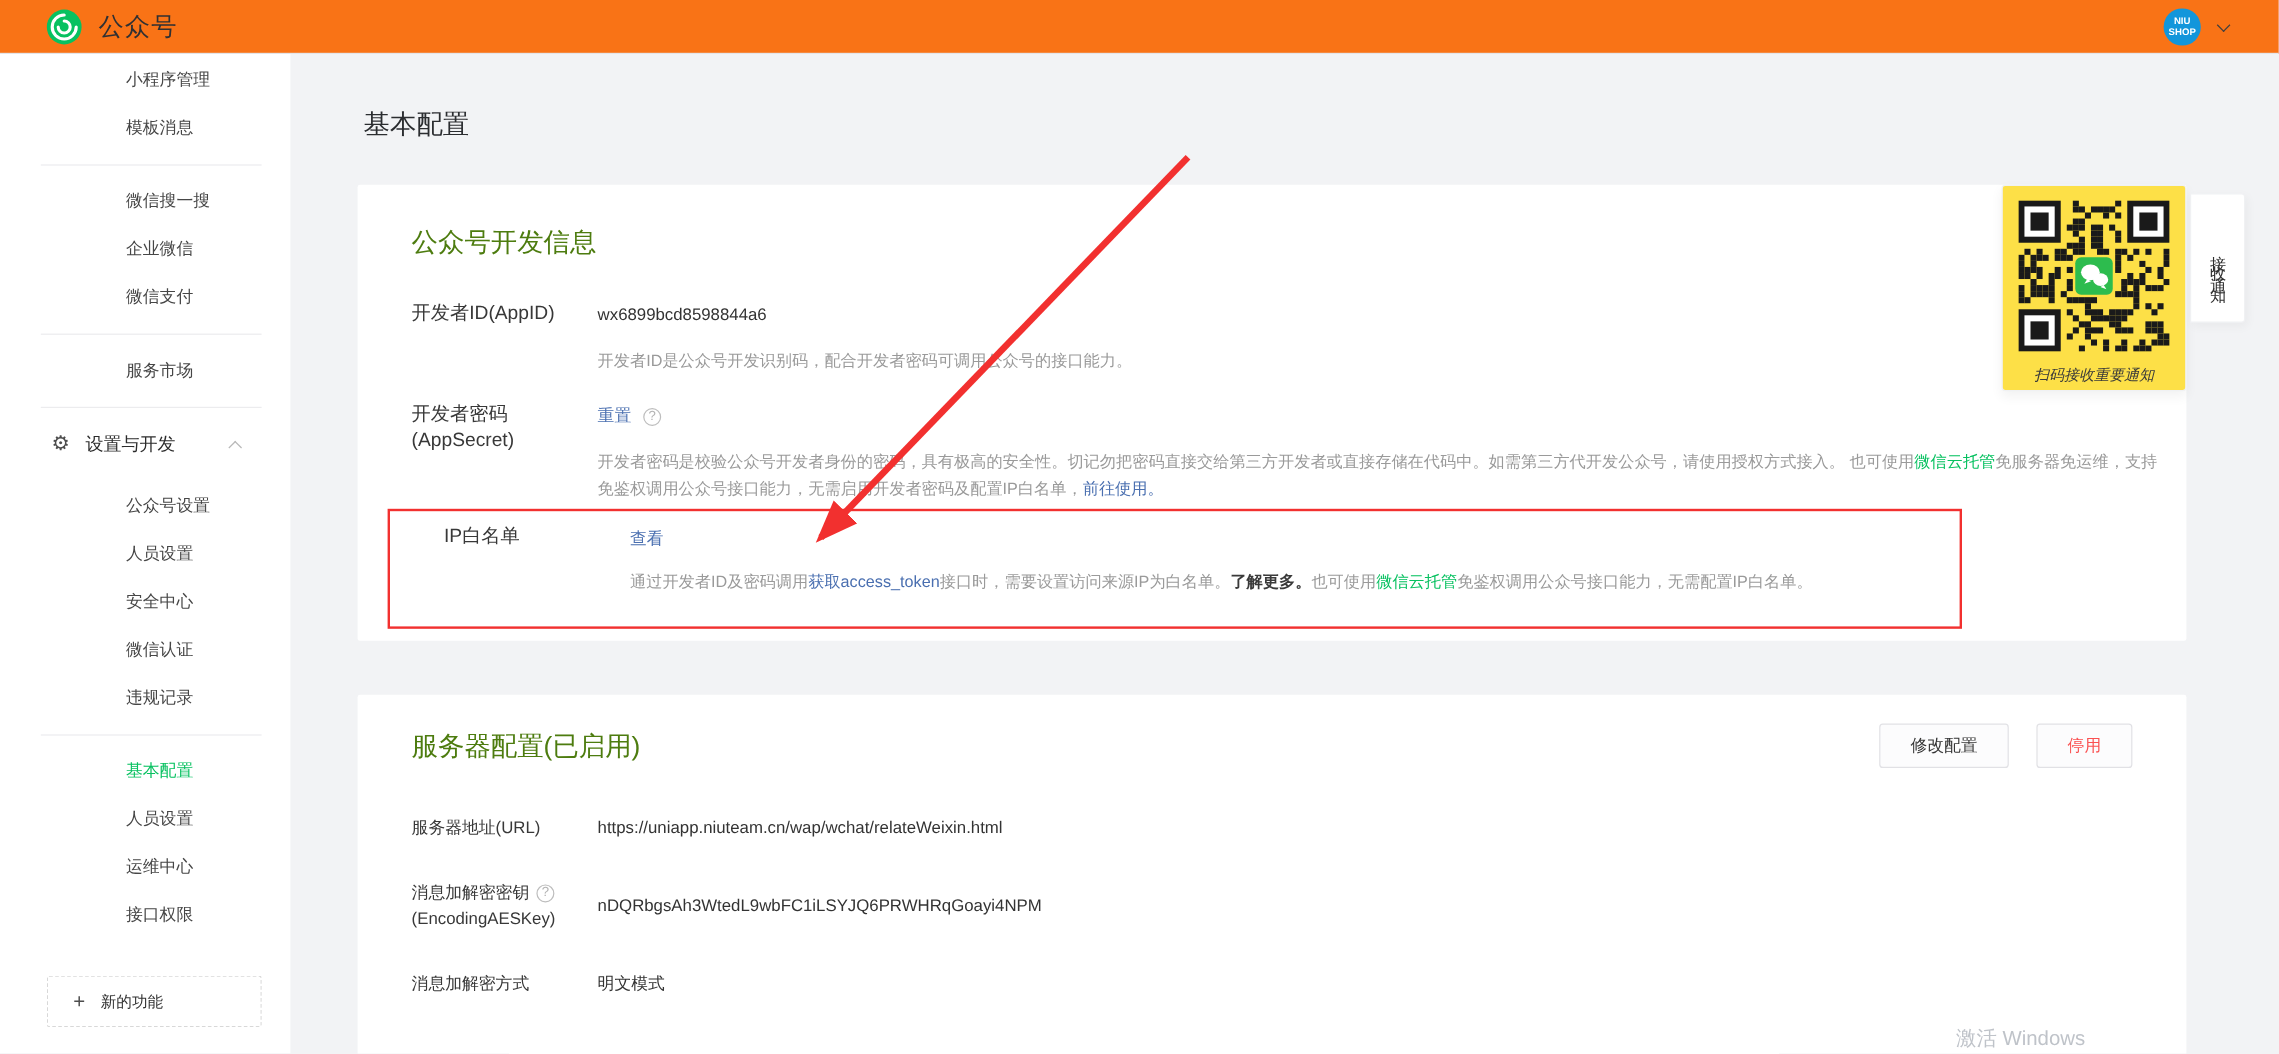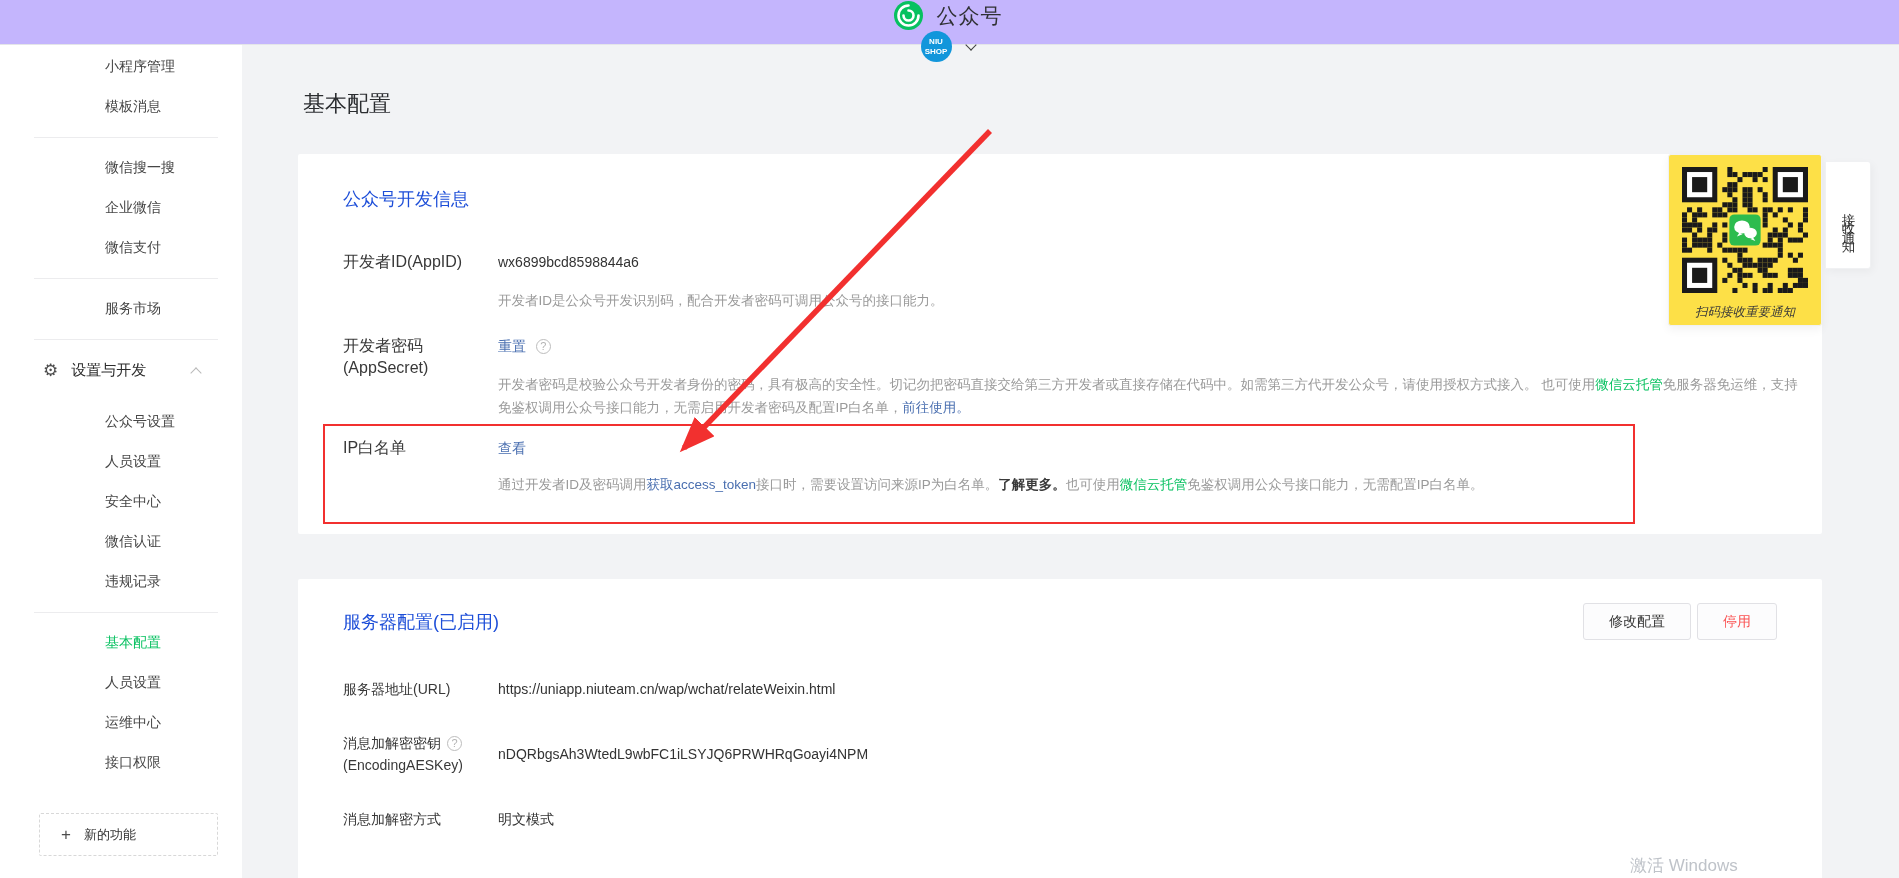--- a/index.html
+++ b/index.html
@@ -4,25 +4,24 @@
 <style>
   * { box-sizing: border-box; }
   html,body { margin:0; padding:0; }
   body {
     width:1899px; height:878px; overflow:hidden; position:relative;
     background:#f2f3f5; color:#353535;
     font-family:"Liberation Sans","DejaVu Sans",sans-serif;
   }
   
   .topbar {
-    position:absolute; top:0; left:0; right:0; height:45px; background:#c4b5fd;
+    position:absolute; top:0; left:0; right:0; height:45px; background:#f97316;
     border-bottom:1px solid #e4e5e9; z-index:20;
     display:flex; align-items:center; justify-content:space-between;
     padding:0 42px 0 38px;
-    flex-direction:column;
   }
   .brand { display:flex; align-items:center; gap:13px; font-size:21px; color:#2f3033; letter-spacing:1px; }
   .account { display:flex; align-items:center; gap:15px; cursor:pointer; }
   .avatar {
     width:31px; height:31px; border-radius:50%; background:#1296db; color:#fff;
     display:flex; flex-direction:column; align-items:center; justify-content:center;
     font-size:8px; font-weight:bold; line-height:1.15; text-transform:uppercase;
   }
   .chev-down { width:8px; height:8px; border-left:1.6px solid #3f3f3f; border-bottom:1.6px solid #3f3f3f; transform:rotate(-45deg); margin-top:-3px; }
   
@@ -37,43 +36,43 @@
   .new-feature {
     margin:30px 24px 0 39px; height:43px; border:1px dashed #d8d8d8; border-radius:2px;
     display:flex; align-items:center; padding-left:21px; gap:13px; font-size:13px; color:#333; cursor:pointer;
   }
   .plus-glyph { font-size:17px; color:#4d4d4d; font-weight:400; }
   
   .content { position:absolute; left:242px; top:45px; right:0; bottom:0; }
   .page-title { margin:44px 0 0 61px; font-size:22px; font-weight:500; color:#2b2d30; line-height:30px; }
   .card { background:#fff; border-radius:2px; }
   .card-dev { position:relative; margin:35px 77px 0 56px; height:380px; }
-  .card-dev h2, .card-server h2 { margin:0; font-size:18px; font-weight:500; color:#1d4ed8;text-align:right; }
+  .card-dev h2, .card-server h2 { margin:0; font-size:22px; font-weight:500; color:#4d7c0f;text-align:right; }
   .card-dev h2 { position:absolute; top:33px; left:45px; }
   .row { position:absolute; left:45px; display:flex; }
   .row-label { width:130px; flex:0 0 130px; margin-right:25px; font-size:16px; color:#383838; line-height:22px; }
   .row-content { width:1300px; font-size:14px; line-height:22px; color:#333; }
   .row-desc { margin-top:16px; color:#9a9a9a; font-size:13.5px; line-height:23px; }
   .row-appid { top:97px; }
   .row-appsecret { top:181px; }
-  .row-ip { top:283px; }
+  .row-ip { top:283px;margin-left:27px; }
   .row-ip .row-desc { margin-top:14px; }
   a.lnk { color:#4a6fb0; text-decoration:none; cursor:pointer; }
   a.lnk-green { color:#07c160; text-decoration:none; cursor:pointer; }
   .more-strong { color:#3a3a3a; font-weight:bold; }
   .qmark {
     display:inline-flex; width:15px; height:15px; border:1px solid #bdbdbd; border-radius:50%;
     color:#b3b3b3; font-size:11px; align-items:center; justify-content:center;
     margin-left:6px; vertical-align:1px; cursor:pointer; line-height:1;
   }
   .red-box { position:absolute; left:25px; top:270px; width:1312px; height:100px; border:2.5px solid #f2302f; pointer-events:none; z-index:8; }
   
   .card-server { position:relative; margin:45px 77px 0 56px; min-height:345px; padding:24px 45px 10px 45px; }
   .server-head { display:flex; align-items:center; }
-  .server-btns { margin-left:auto; display:flex; gap:6px;padding-left:44px; }
+  .server-btns { margin-left:auto; display:flex; gap:23px;padding-left:44px; }
   .btn {
     height:37px; padding:0 25px; background:#fcfcfd; border:1px solid #e1e1e5; border-radius:3px;
     font-size:14px; color:#353535; cursor:pointer; font-family:inherit;
   }
   .btn-danger { color:#fa5151; }
   .srv-rows { margin-top:38px; }
   .srv-row { display:flex; margin-bottom:32px; font-size:14px; line-height:22px;align-items:center; }
   .srv-label { width:130px; flex:0 0 130px; margin-right:25px; color:#383838; }
   .srv-value { color:#333; }
   

